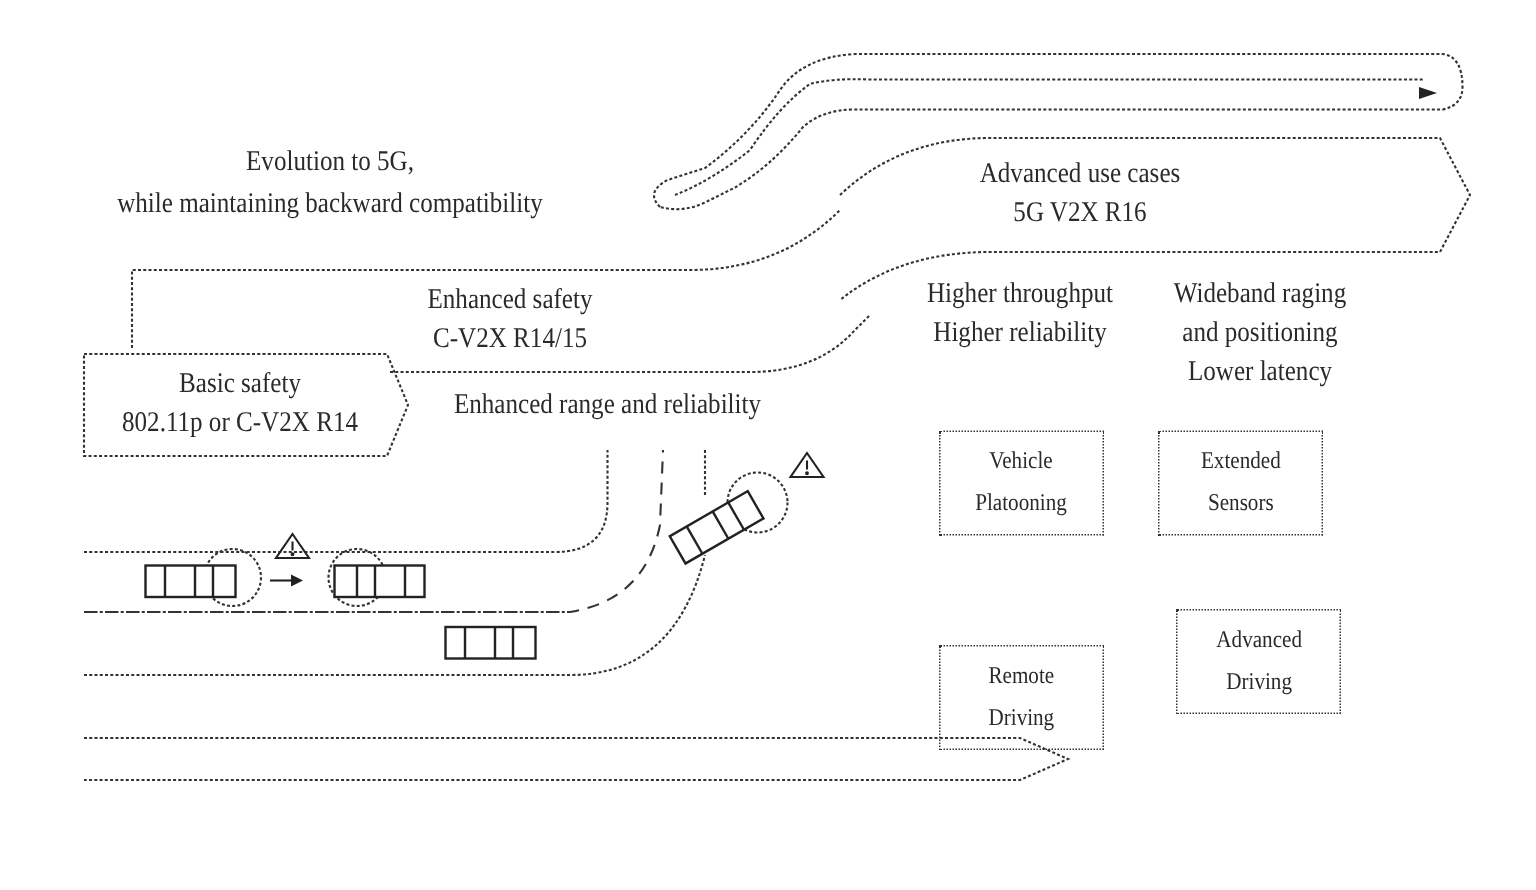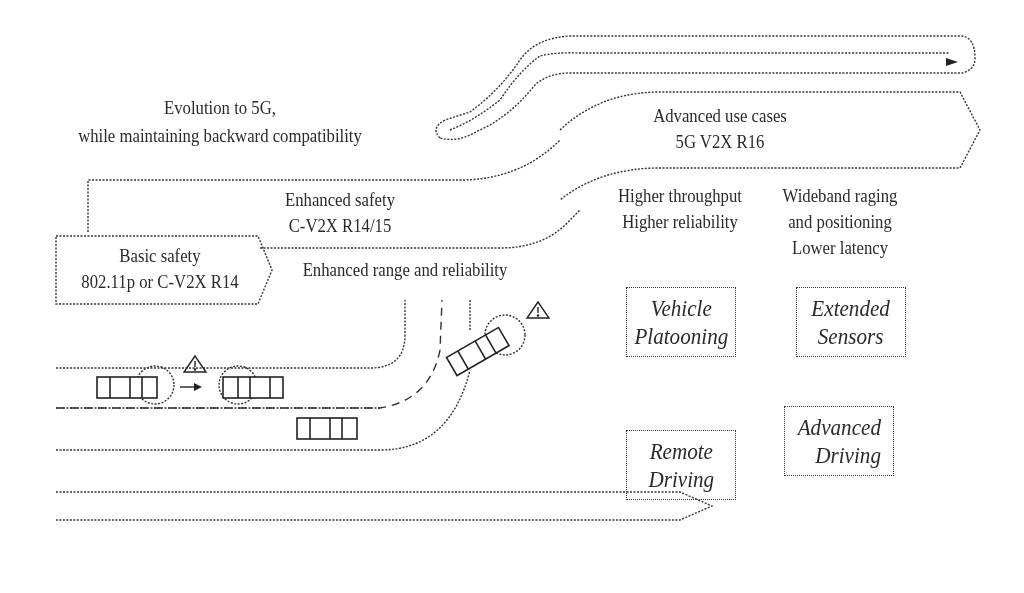--- a/index.html
+++ b/index.html
@@ -2,21 +2,21 @@
 <html><head>
 <meta charset="utf-8">
 <style>
   html, body { margin: 0; padding: 0; background: #ffffff; }
   body { width: 1024px; height: 593px; position: relative; overflow: hidden;
          font-family: "Liberation Serif", "DejaVu Serif", serif; color: #222; }
   svg.diagram { position: absolute; left: 0; top: 0; }
   .lbl { position: absolute; text-align: center; font-size: 19px; line-height: 24px;
          color: #2a2a2a; white-space: nowrap; transform: scaleX(0.88); transform-origin: center top; }
   .box { position: absolute; border: 1.5px dotted #333; display: flex; align-items: center;
-         justify-content: center; text-align: center; font-size: 24px; line-height: 28px; color: #2a2a2a; font-style: italic; }
+         justify-content: center; text-align: center; font-size: 16px; line-height: 28px; color: #2a2a2a; }
   .box span { display: block; transform: scaleX(0.88); }
 </style>
 </head>
 <body>
 
 <svg class="diagram" width="1024" height="593" viewBox="0 0 1024 593">
   <g fill="none" stroke="#333" stroke-width="1.4" stroke-dasharray="2 1.5">
 
     <path d="M440 138 Q430 128 445 120 L470 112 Q500 90 520 60 Q535 38 570 36 L962 36 Q975 38 975 58 Q975 70 962 73 L570 73 Q548 73 535 85 Q515 110 490 125 L470 135 Q455 142 440 138 Z"></path>
     <path d="M450 130 Q475 120 500 100 Q520 70 540 56 Q555 52 580 53 L950 53"></path>
@@ -105,30 +105,30 @@
 <div class="lbl" style="left:760px; top:184px; width:160px;">Wideband raging</div>
 <div class="lbl" style="left:760px; top:210px; width:160px;">and positioning</div>
 <div class="lbl" style="left:760px; top:236px; width:160px;">Lower latency</div>
 
 <div class="box" style="left:626px; top:287px; width:108px; height:68px;">
   <div>
       <span>Vehicle</span>
       <span>Platooning</span>
     </div>
 </div>
-<div class="box" style="left:796px; top:287px; width:108px; height:68px;">
+<div class="box" style="left:772px; top:287px; width:108px; height:68px;">
   <div>
       <span>Extended</span>
       <span>Sensors</span>
     </div>
 </div>
 <div class="box" style="left:626px; top:430px; width:108px; height:68px;">
   <div>
       <span>Remote</span>
       <span>Driving</span>
     </div>
 </div>
-<div class="box" style="left:784px; top:406px; width:108px; height:68px;text-align:right;">
+<div class="box" style="left:784px; top:406px; width:108px; height:68px;">
   <div>
       <span>Advanced</span>
       <span>Driving</span>
     </div>
 </div>
 
 </body></html>

